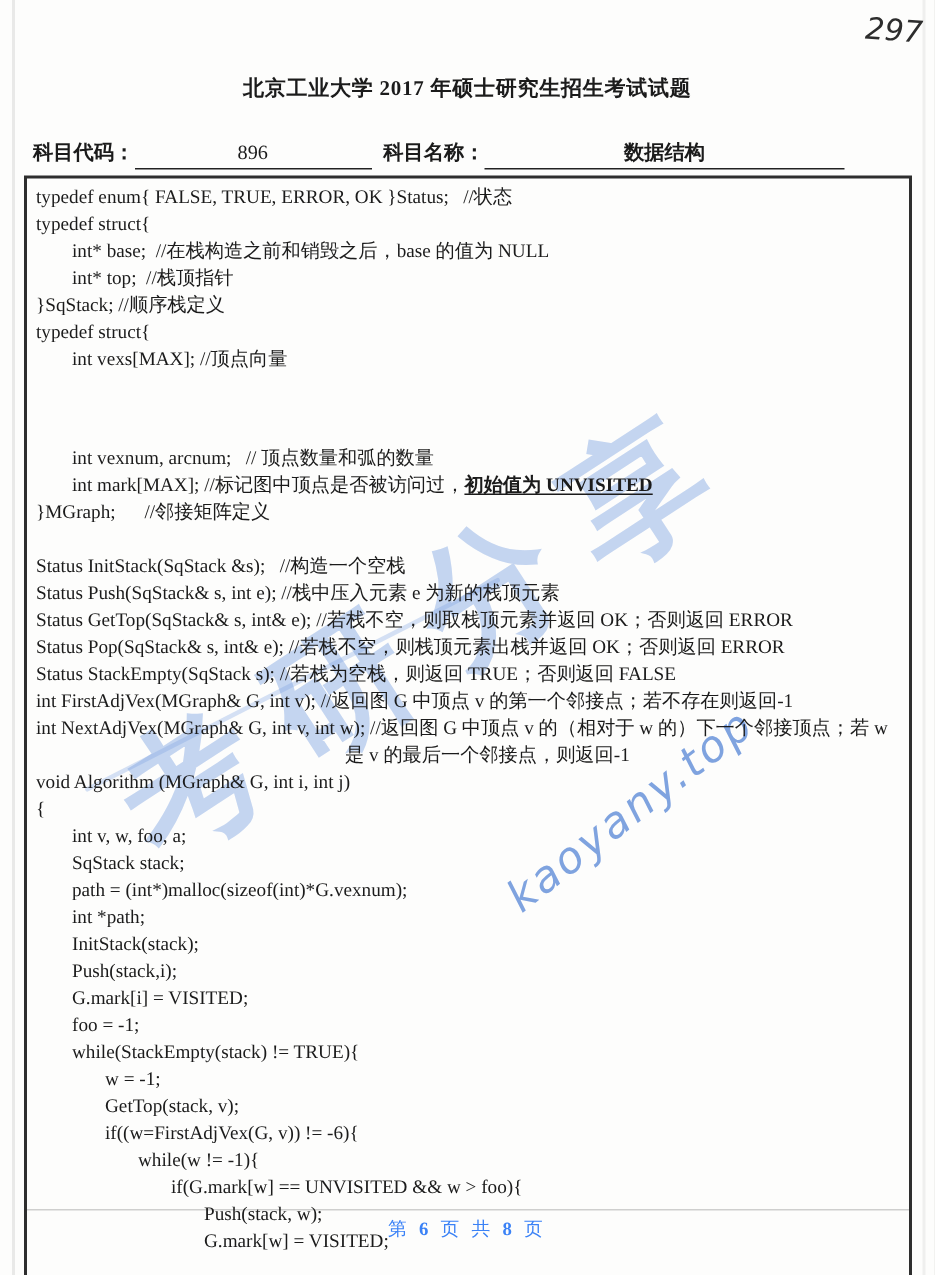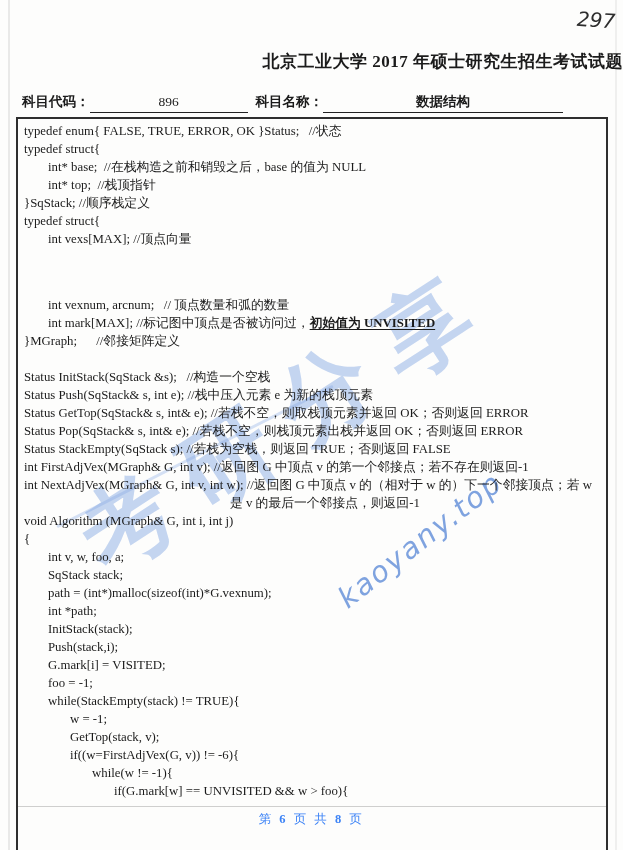--- a/index.html
+++ b/index.html
@@ -18,21 +18,21 @@
 
   .handwritten-number{
     position:absolute;top:8px;left:577px;
     font-family:"DejaVu Sans",sans-serif;
     font-size:20px;color:#2d2d2d;
     transform:rotate(4deg);
     font-style:italic;
   }
   .exam-title{
     position:absolute;top:50px;left:0;width:100%;
-    text-align:right;font-size:17px;font-weight:bold;
+    text-align:center;font-size:14px;font-weight:bold;
     letter-spacing:0.5px;
   }
   .subject-row{
     position:absolute;top:92px;left:22px;right:26px;
     display:flex;align-items:flex-start;
     font-size:13.5px;line-height:20px;
   }
   .subject-label{font-weight:bold;white-space:nowrap;}
   .subject-value{
     border-bottom:1.6px solid #222;
@@ -138,17 +138,19 @@
       <div class="code-line" style="padding-left: 24px;"><span>InitStack(stack);</span></div>
       <div class="code-line" style="padding-left: 24px;"><span>Push(stack,i);</span></div>
       <div class="code-line" style="padding-left: 24px;"><span>G.mark[i] = VISITED;</span></div>
       <div class="code-line" style="padding-left: 24px;"><span>foo = -1;</span></div>
       <div class="code-line" style="padding-left: 24px;"><span>while(StackEmpty(stack) != TRUE){</span></div>
       <div class="code-line" style="padding-left: 46px;"><span>w = -1;</span></div>
       <div class="code-line" style="padding-left: 46px;"><span>GetTop(stack, v);</span></div>
       <div class="code-line" style="padding-left: 46px;"><span>if((w=FirstAdjVex(G, v)) != -6){</span></div>
       <div class="code-line" style="padding-left: 68px;"><span>while(w != -1){</span></div>
       <div class="code-line" style="padding-left: 90px;"><span>if(G.mark[w] == UNVISITED &amp;&amp; w &gt; foo){</span></div>
+      <div class="code-line" style="padding-left: 112px;"><span>Push(stack, w);</span></div>
+      <div class="code-line" style="padding-left: 112px;"><span>G.mark[w] = VISITED;</span></div>
     </div>
 
   <div class="page-footer"><span>第 </span><span class="b">6</span><span> 页 共 </span><span class="b">8</span><span> 页</span></div>
 
 </div>
 
 </body></html>

